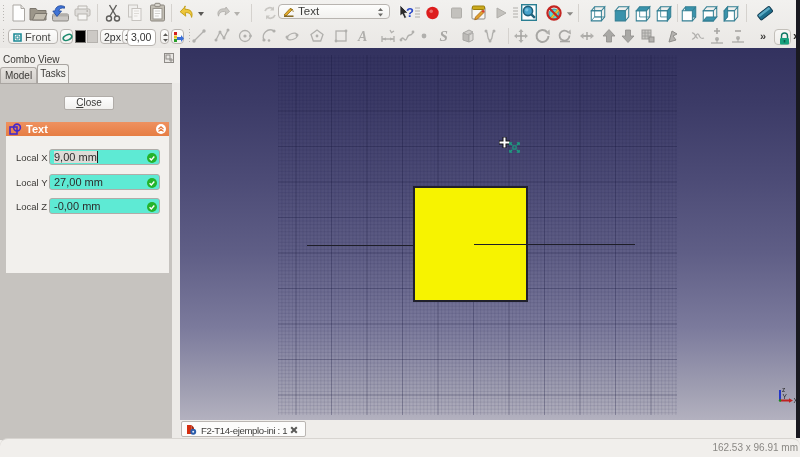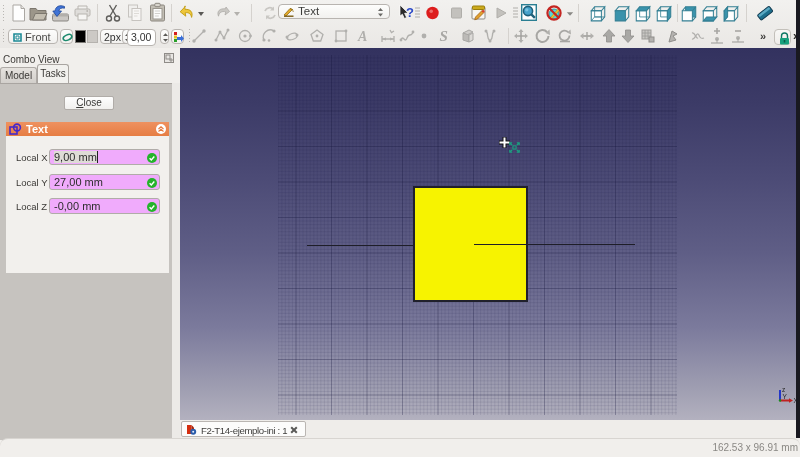--- a/index.html
+++ b/index.html
@@ -17,21 +17,21 @@
 #panel{left:0;top:48px;width:180px;height:392px;background:#f1efec;}
 #paneltitle{left:3px;top:54px;font-size:10px;color:#3c3a37;}
 #tabModel{left:0px;top:67px;width:37px;height:16px;background:linear-gradient(#e5e2de,#d2cfcb);border:1px solid #aeaaa6;border-bottom:none;border-radius:3px 3px 0 0;box-sizing:border-box;text-align:center;font-size:10px;color:#3c3a37;line-height:15px;}
 #tabTasks{left:37px;top:64px;width:32px;height:34px;background:#f2f1ee;border:1px solid #a9a5a1;border-bottom:none;border-radius:3px 3px 0 0;box-sizing:border-box;text-align:center;font-size:10px;color:#3c3a37;line-height:17px;}
 #taskarea{left:0px;top:83px;width:172px;height:357px;background:#c6c3bf;border-top:1px solid #a9a5a1;box-sizing:border-box;}
 #scrollstrip{left:172px;top:83px;width:8px;height:357px;background:#eceae7;}
 #closebtn{left:64px;top:96px;width:48px;height:12px;background:linear-gradient(#fefefe,#f1f0ee);border:1px solid #b0aca8;border-radius:2px;box-sizing:content-box;text-align:center;font-size:10px;color:#3a3a38;line-height:12px;}
 #orangebar{left:6px;top:122px;width:163px;height:14px;background:linear-gradient(#ee9160,#e67d43);color:#fff;font-size:11px;font-weight:bold;line-height:14px;}
 #taskbox{left:6px;top:136px;width:163px;height:137px;background:#f2f0ed;}
 .flabel{position:absolute;font-size:9.5px;color:#3c3a37;}
-.finput{position:absolute;left:43px;width:111px;height:16px;background:#f0abfc;border:1px solid #b0aca8;border-radius:3px;box-sizing:border-box;font-size:11px;color:#2c2c2c;line-height:14px;padding-left:4px;}
+.finput{position:absolute;left:43px;width:111px;height:16px;background:#5eead4;border:1px solid #b0aca8;border-radius:3px;box-sizing:border-box;font-size:11px;color:#2c2c2c;line-height:14px;padding-left:4px;}
 .fcheck{position:absolute;left:97px;top:3px;width:10px;height:10px;}
 
 #viewport{left:180px;top:48px;width:616px;height:372px;background:linear-gradient(#33325f 0%,#3c3b67 15%,#4c4b76 35%,#5f5e86 55%,#7b7a9c 75%,#a09fb2 92%,#b3b1bf 100%);overflow:hidden;}
 #ysquare{position:absolute;left:233px;top:138px;width:115px;height:116px;background:#f7f300;border:2px solid #20202c;box-sizing:border-box;}
 .blkline{position:absolute;height:1px;background:#1e1e28;}
 
 #tabstrip{left:180px;top:420px;width:616px;height:18px;background:#efedea;}
 #filetab{left:1px;top:1px;width:125px;height:16px;background:#fcfcfb;border:1px solid #bab6b2;border-radius:2px;box-sizing:border-box;position:absolute;font-size:10px;color:#3f3e3c;}
 #statusbar{left:0;top:438px;width:800px;height:19px;background:#f1efec;border-top:1px solid #d8d5d1;box-sizing:border-box;border-radius:8px;}
 #dims{position:absolute;right:2px;top:3px;font-size:10px;color:#8a8884;}

